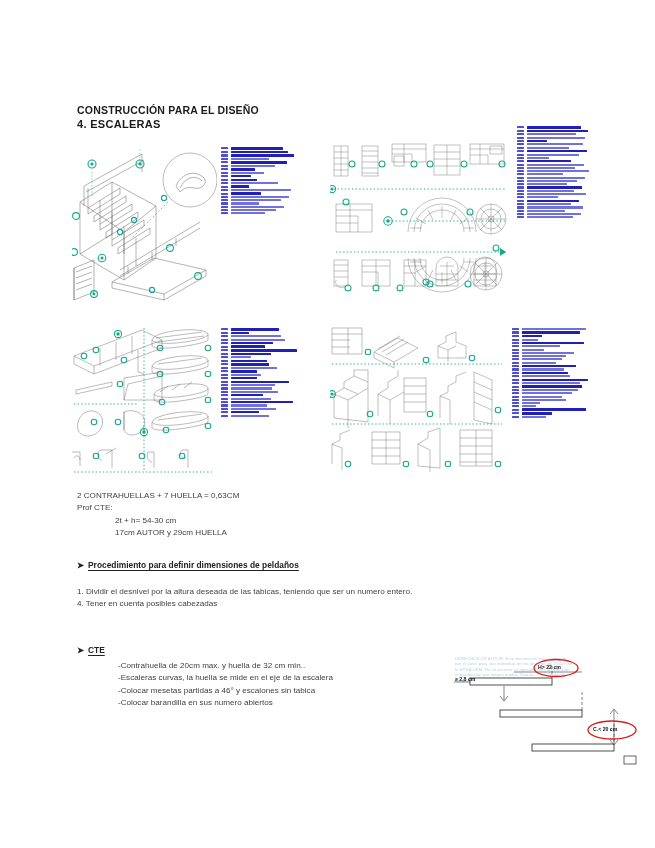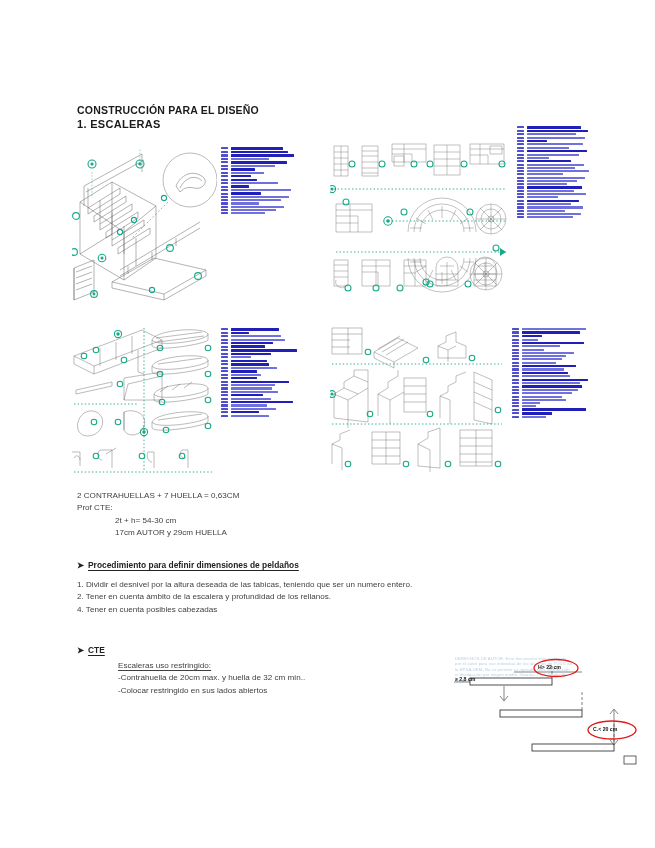--- a/index.html
+++ b/index.html
@@ -46,21 +46,21 @@
 </style>
 </head>
 <body>
 
 <div class="page">
 
   <div class="hdr">
     <div class="hdr-line1">CONSTRUCCIÓN PARA EL DISEÑO</div>
   </div>
 
-  <div class="sec-title">1. ESCALERAS</div>
+  <div class="sec-title">4. ESCALERAS</div>
 
   <div class="diagram" style="left:72px;top:142px;width:145px;height:160px;">
     <svg class="dwg-svg" width="145" height="160" viewBox="0 0 145 160">
       <g stroke="#555" stroke-width="0.45" fill="none">
 
         <path d="M8 112 L8 60 L40 40 L40 92 Z"></path>
         <path d="M8 112 L52 138 L52 90 L8 60"></path>
         <path d="M40 40 L84 64 L52 90"></path>
         <path d="M84 64 L84 116 L52 138"></path>
 
@@ -816,34 +816,34 @@
     <div class="ln">Prof CTE:</div>
     <div class="ln ind1">2t + h= 54-30 cm</div>
     <div class="ln ind1">17cm AUTOR y 29cm HUELLA</div>
   </div>
 
   <div class="blk" style="left:77px;top:560px;">
     <div style="display:flex;align-items:baseline;gap:4px;">
       <span class="arrow">➤</span>
       <span class="heading-u">Procedimiento para definir dimensiones de peldaños</span>
     </div>
-    <div class="ln" style="margin-top:9px;">1. Dividir el desnivel por la altura deseada de las tabicas, teniendo que ser un numero entero.</div>
-    <div class="ln">2. Tener en cuenta ámbito de la escalera y profundidad de los rellanos.</div>
+    <div class="ln" style="margin-top:16px;">1. Dividir el desnivel por la altura deseada de las tabicas, teniendo que ser un numero entero.</div>
     <div class="ln">4. Tener en cuenta posibles cabezadas</div>
   </div>
 
   <div class="blk" style="left:77px;top:645px;">
     <div style="display:flex;align-items:baseline;gap:4px;">
       <span class="arrow">➤</span>
       <span class="heading-u">CTE</span>
     </div>
     <div style="padding-left:41px;margin-top:5px;">
-      <div class="ln u-sub">Escaleras uso restringido:</div>
       <div class="ln">-Contrahuella de 20cm max. y huella de 32 cm min..</div>
-      <div class="ln">-Colocar restringido en sus lados abiertos</div>
+      <div class="ln">-Escaleras curvas, la huella se mide en el eje de la escalera</div>
+      <div class="ln">-Colocar mesetas partidas a 46° y escalones sin tabica</div>
+      <div class="ln">-Colocar barandilla en sus numero abiertos</div>
     </div>
   </div>
 
   <div class="cte-fig">
     <div class="wm">DERECHOS DE AUTOR. Este documento está protegido por el autor para uso individual de los alumnos de TODO de la EPSA-UEM. No se permite su reproducción, distribución ni divulgación por ningún medio. Gracias. Prof. Titular de Construcción y Tecnología, 13-mayo-2020.</div>
 
     <svg width="195" height="115" viewBox="0 0 195 115" style="position:absolute;left:0;top:0;">
       <g stroke="#222" stroke-width="0.8" fill="#fff">
         <rect x="18" y="26" width="82" height="7"></rect>
         <rect x="48" y="58" width="82" height="7"></rect>

